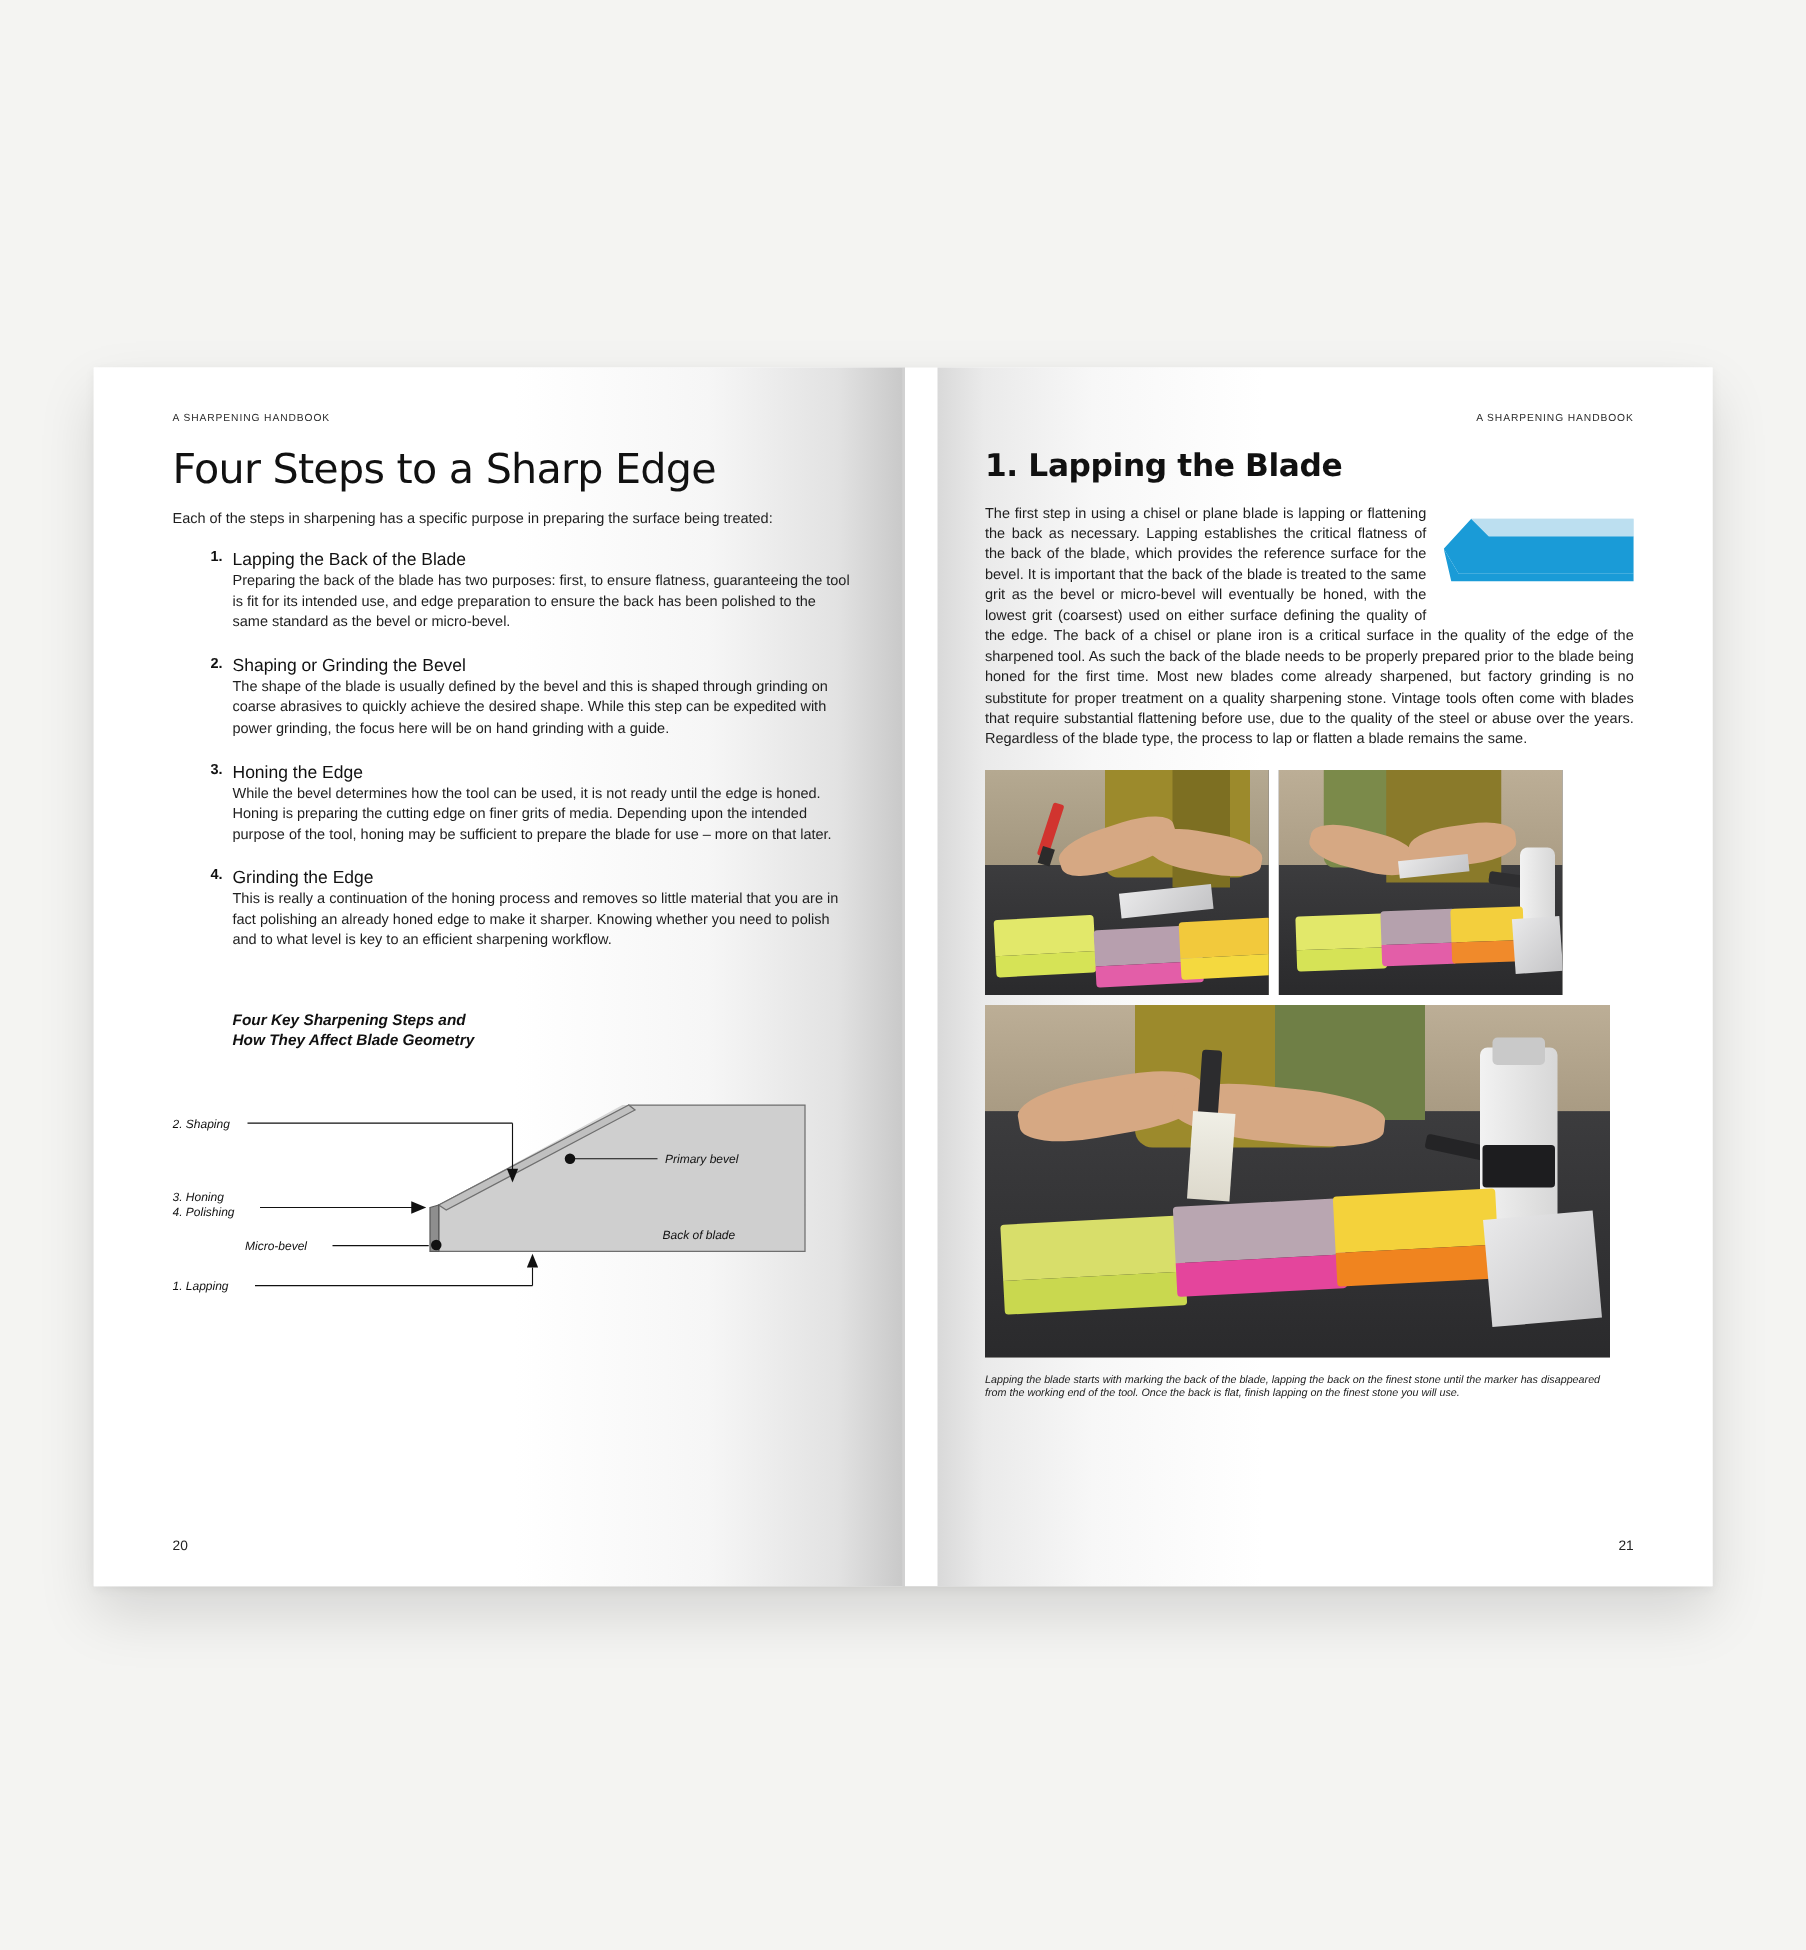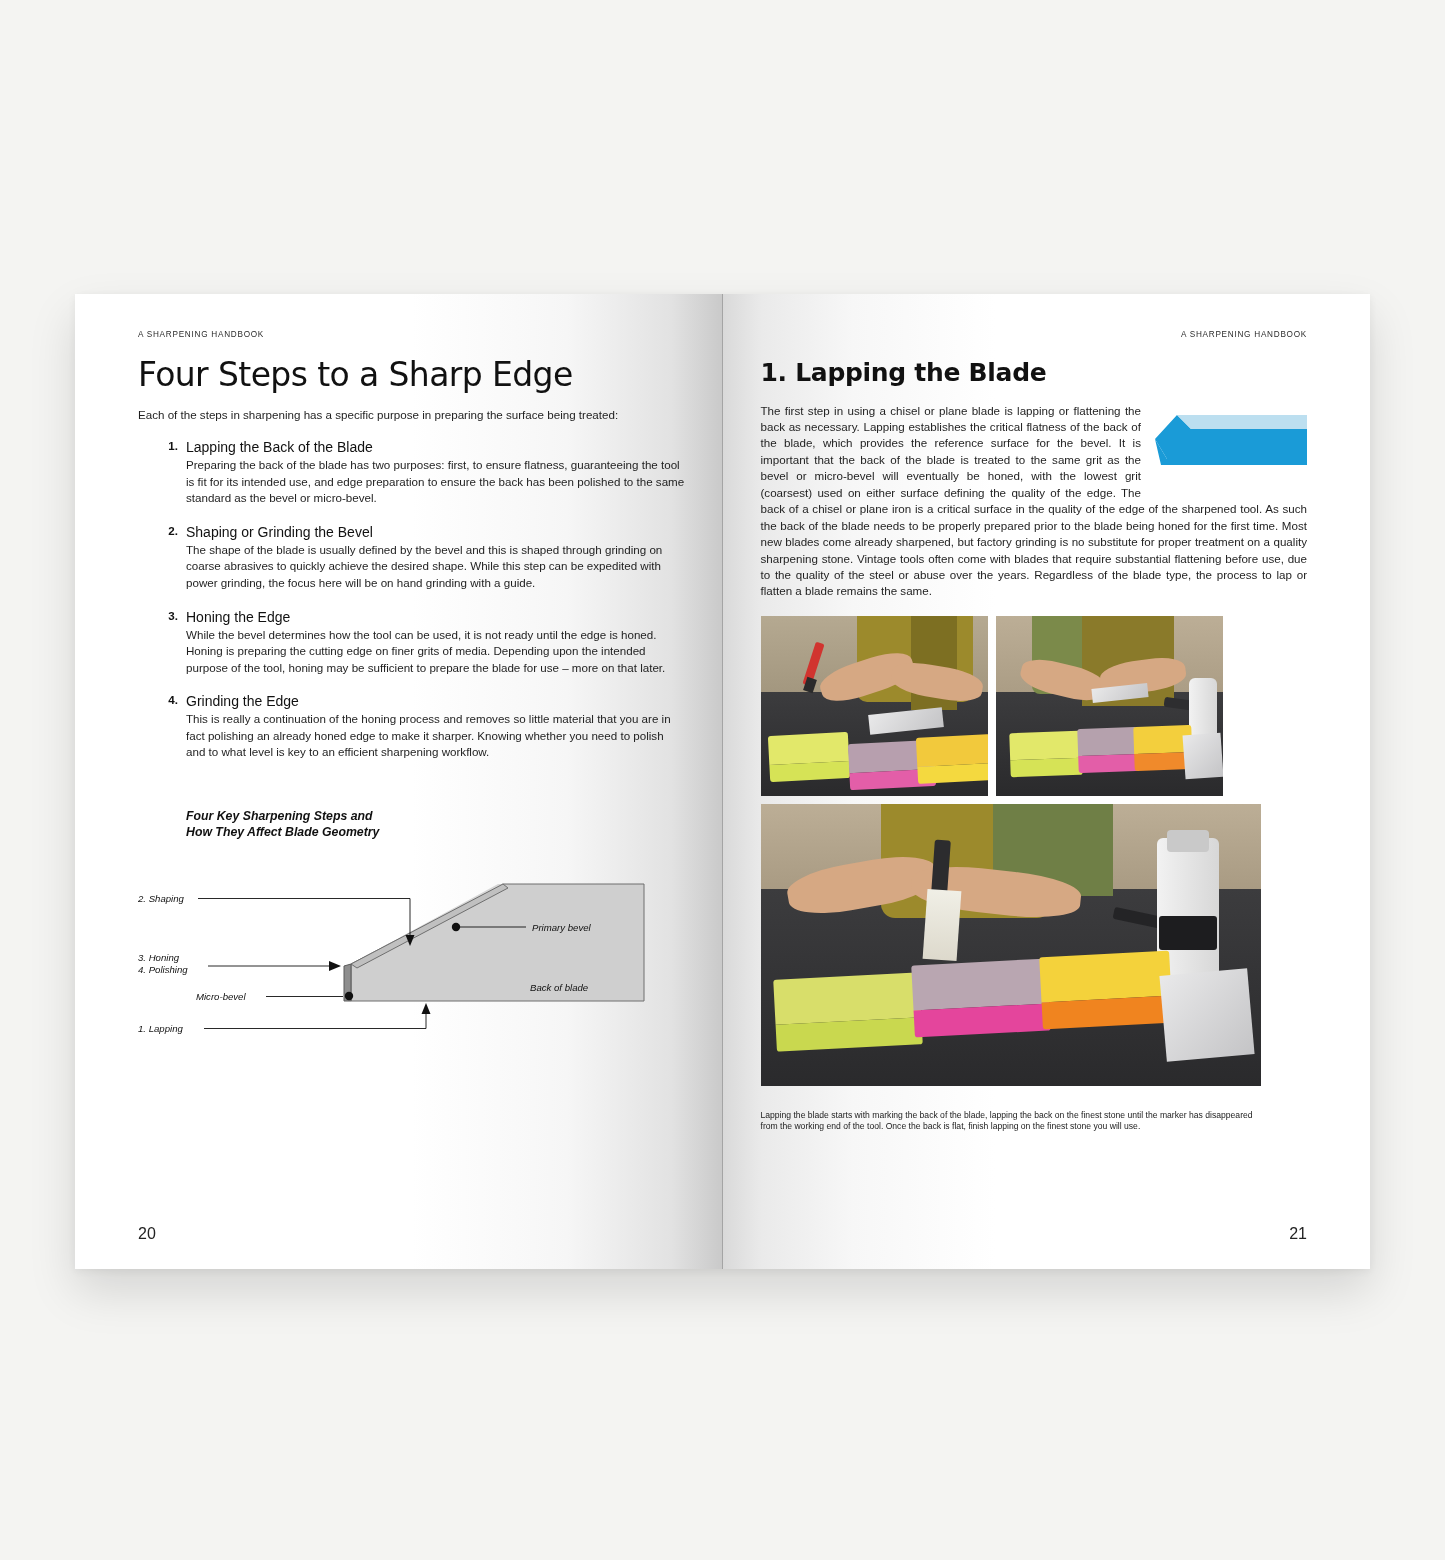--- a/index.html
+++ b/index.html
@@ -21,20 +21,21 @@
   
   .book {
     position: absolute;
     left: 75px;
     top: 294px;
     width: 1295px;
     height: 975px;
     display: flex;
     background: #ffffff;
     box-shadow: 0 22px 44px rgba(0,0,0,0.13), 0 2px 8px rgba(0,0,0,0.06);
+    gap: 28px;
   }
   .page {
     position: relative;
     width: 647.5px;
     height: 975px;
     background: #ffffff;
     box-sizing: border-box;
   }
   .page.left {
     padding: 36px 38px 30px 63px;
@@ -154,31 +155,32 @@
     margin-top: 16px;
   }
   .photo {
     position: relative;
     overflow: hidden;
     background: #5c5a55;
   }
   .ph-top { width: 227px; height: 180px; }
   .ph-big { width: 500px; height: 282px; margin-top: 8px; }
   .caption {
-    margin-top: 24px;
+    margin-top: 12px;
     font-size: 8.6px;
+    font-style: italic;
     line-height: 1.34;
     color: #222;
     width: 500px;
   }
   
   .folio {
     position: absolute;
     bottom: 26px;
-    font-size: 16px;
+    font-size: 11px;
     color: #222;
   }
   .folio.left { left: 63px; }
   .folio.right { right: 63px; text-align: center; }
 
   
   .scene { position: absolute; inset: 0; }
   .wall { position: absolute; left: 0; right: 0; top: 0; height: 42%; background: linear-gradient(#b8ad9a, #a79c8a); }
   .table { position: absolute; left: 0; right: 0; bottom: 0; top: 42%; background: linear-gradient(#3c3c3e, #2a2a2c); }
   .apron { position: absolute; background: #9c8527; }

